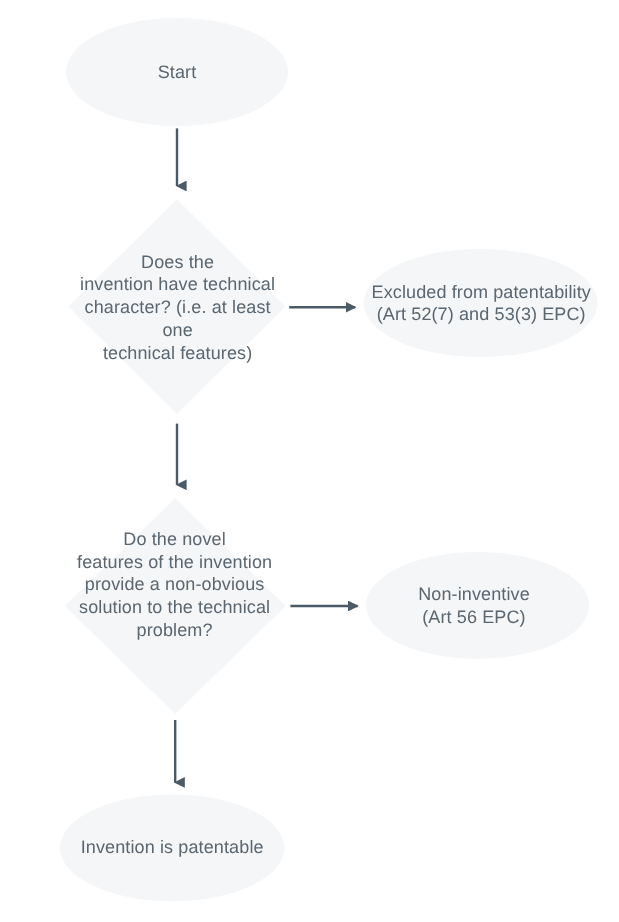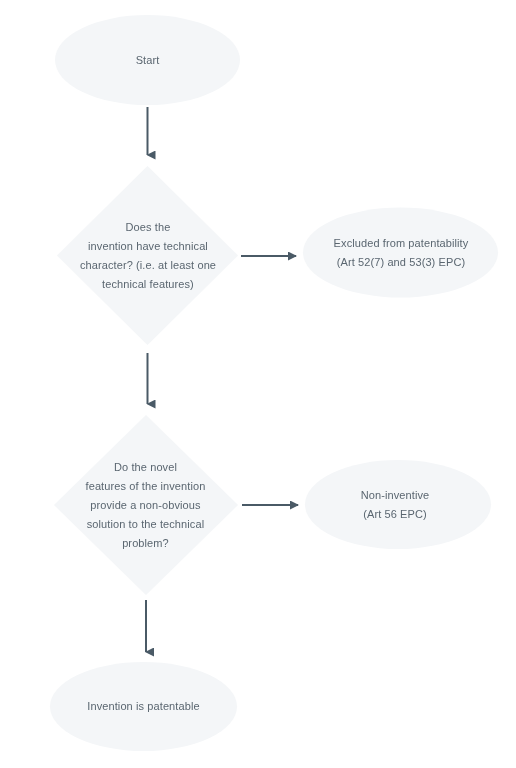--- a/index.html
+++ b/index.html
@@ -17,38 +17,38 @@
   #flowchart-canvas {
     position: absolute;
     left: 0;
     top: 0;
     width: 516px;
     height: 768px;
   }
   .node-label {
     position: absolute;
     color: #5a6670;
-    font-size: 11px;
+    font-size: 15px;
     line-height: 19px;
     text-align: center;
     letter-spacing: 0.1px;
     white-space: pre-line;
     display: flex;
     align-items: center;
     justify-content: center;
     pointer-events: none;
   }
   
   .lbl-start      { left: 55px;  top: 15px;  width: 185px; height: 90px; }
   
   .lbl-decision-1 { left: 57px;  top: 166px; width: 182px; height: 180px; }
   
   .lbl-excluded   { left: 303px; top: 208px; width: 196px; height: 90px; }
   
-  .lbl-decision-2 { left: 53px;  top: 415px; width: 185px; height: 180px; }
+  .lbl-decision-2 { left: 53px;  top: 397px; width: 185px; height: 180px; }
   
   .lbl-noninv     { left: 302px; top: 460px; width: 186px; height: 89px; }
   
   .lbl-patentable { left: 50px;  top: 662px; width: 187px; height: 89px; text-align: center; }
 </style>
 </head>
 <body>
 
 <svg id="flowchart-canvas" viewBox="0 0 516 768" xmlns="http://www.w3.org/2000/svg">
   <defs>

